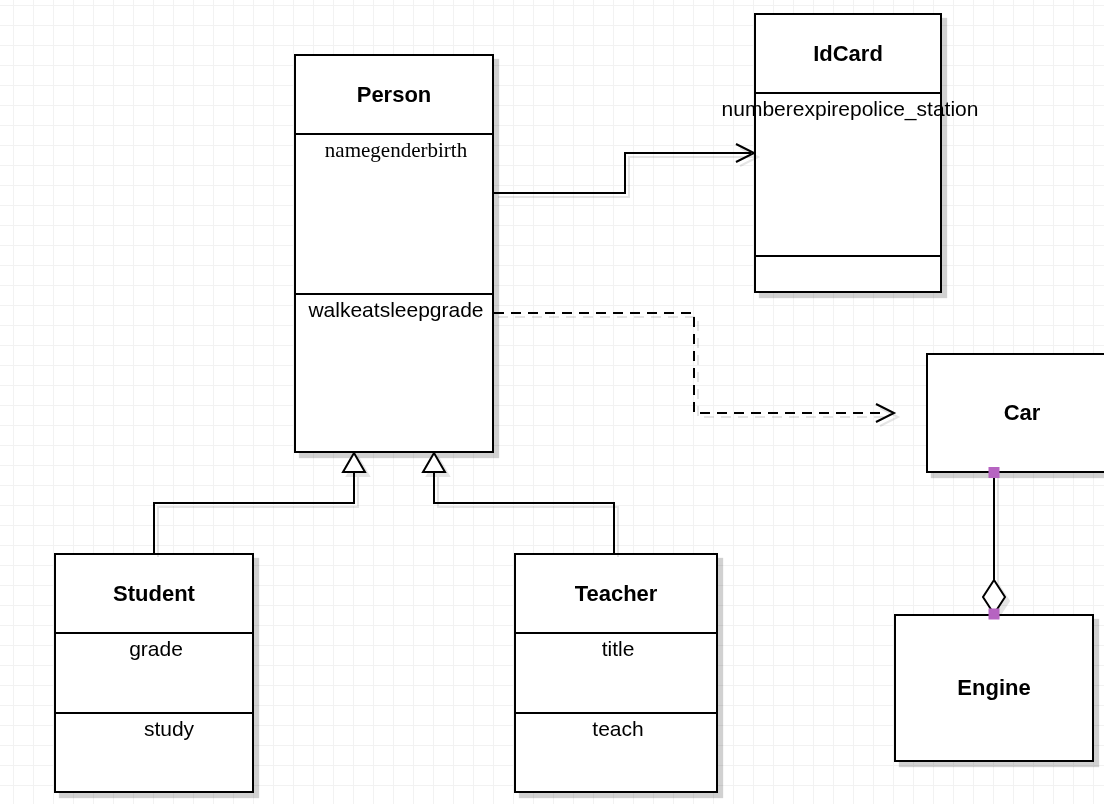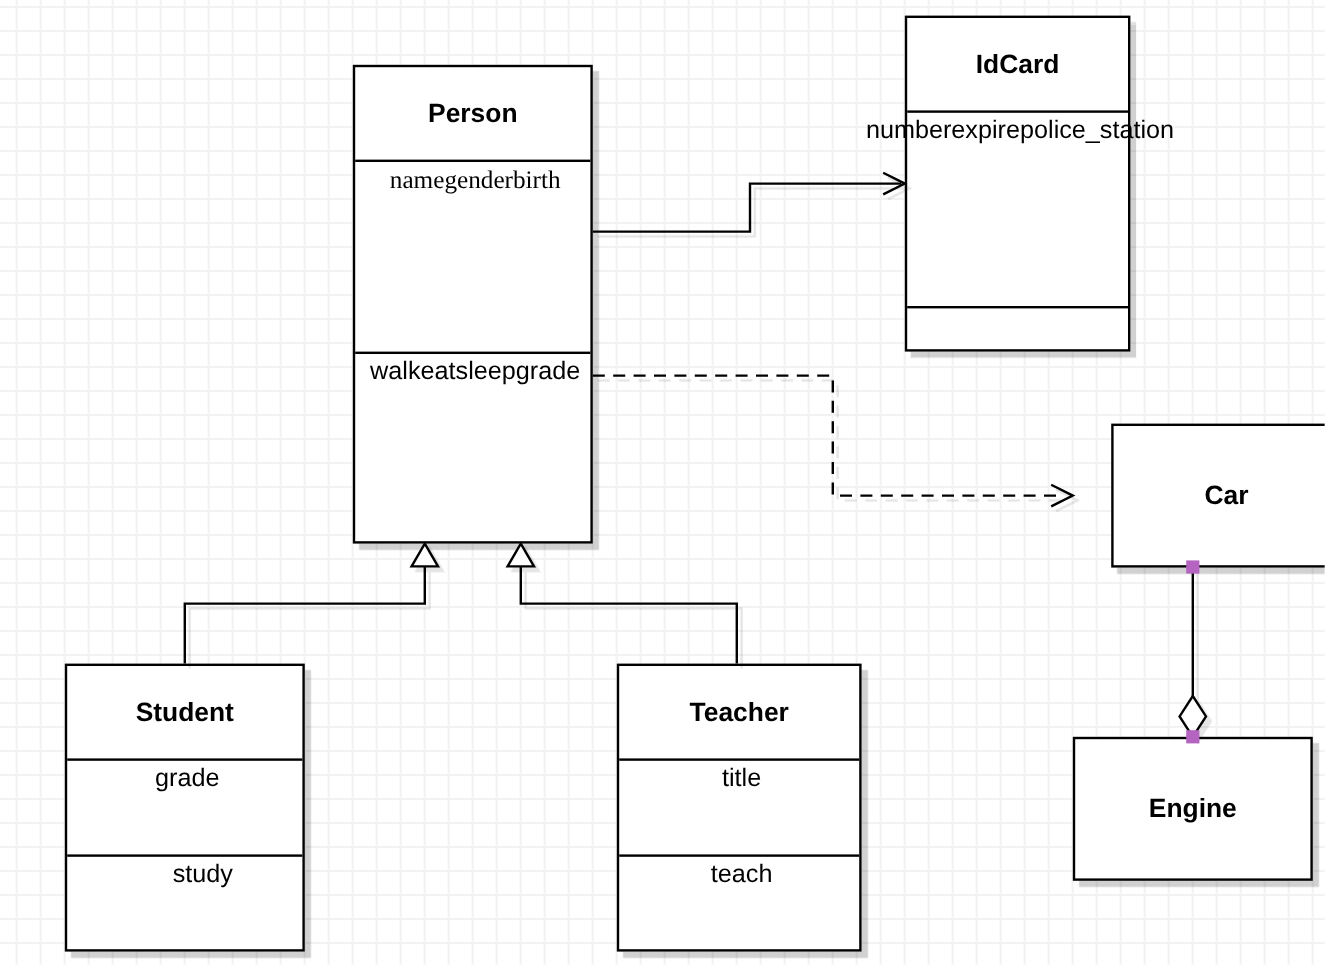--- a/index.html
+++ b/index.html
@@ -72,21 +72,21 @@
       <div class="row">expire</div>
       <div class="row">police_station</div>
     </div>
     <div class="sec" style="flex:1 1 auto;"></div>
   </div>
 
   <div class="cls" style="left:894px;top:353px;width:192px;height:120px;margin-left:32px;">
     <div class="cls-title fill">Car</div>
   </div>
 
-  <div class="cls" style="left:894px;top:614px;width:200px;height:120px;">
+  <div class="cls" style="left:894px;top:614px;width:200px;height:148px;">
     <div class="cls-title fill">Engine</div>
   </div>
 
   <div class="cls" style="left:54px;top:553px;width:200px;height:240px;">
     <div class="cls-title">Student</div>
     <div class="sec" style="flex:0 0 80px;">
       <div class="row">grade</div>
     </div>
     <div class="sec" style="flex:1 1 auto;padding-left:30px;">
       <div class="row">study</div>

